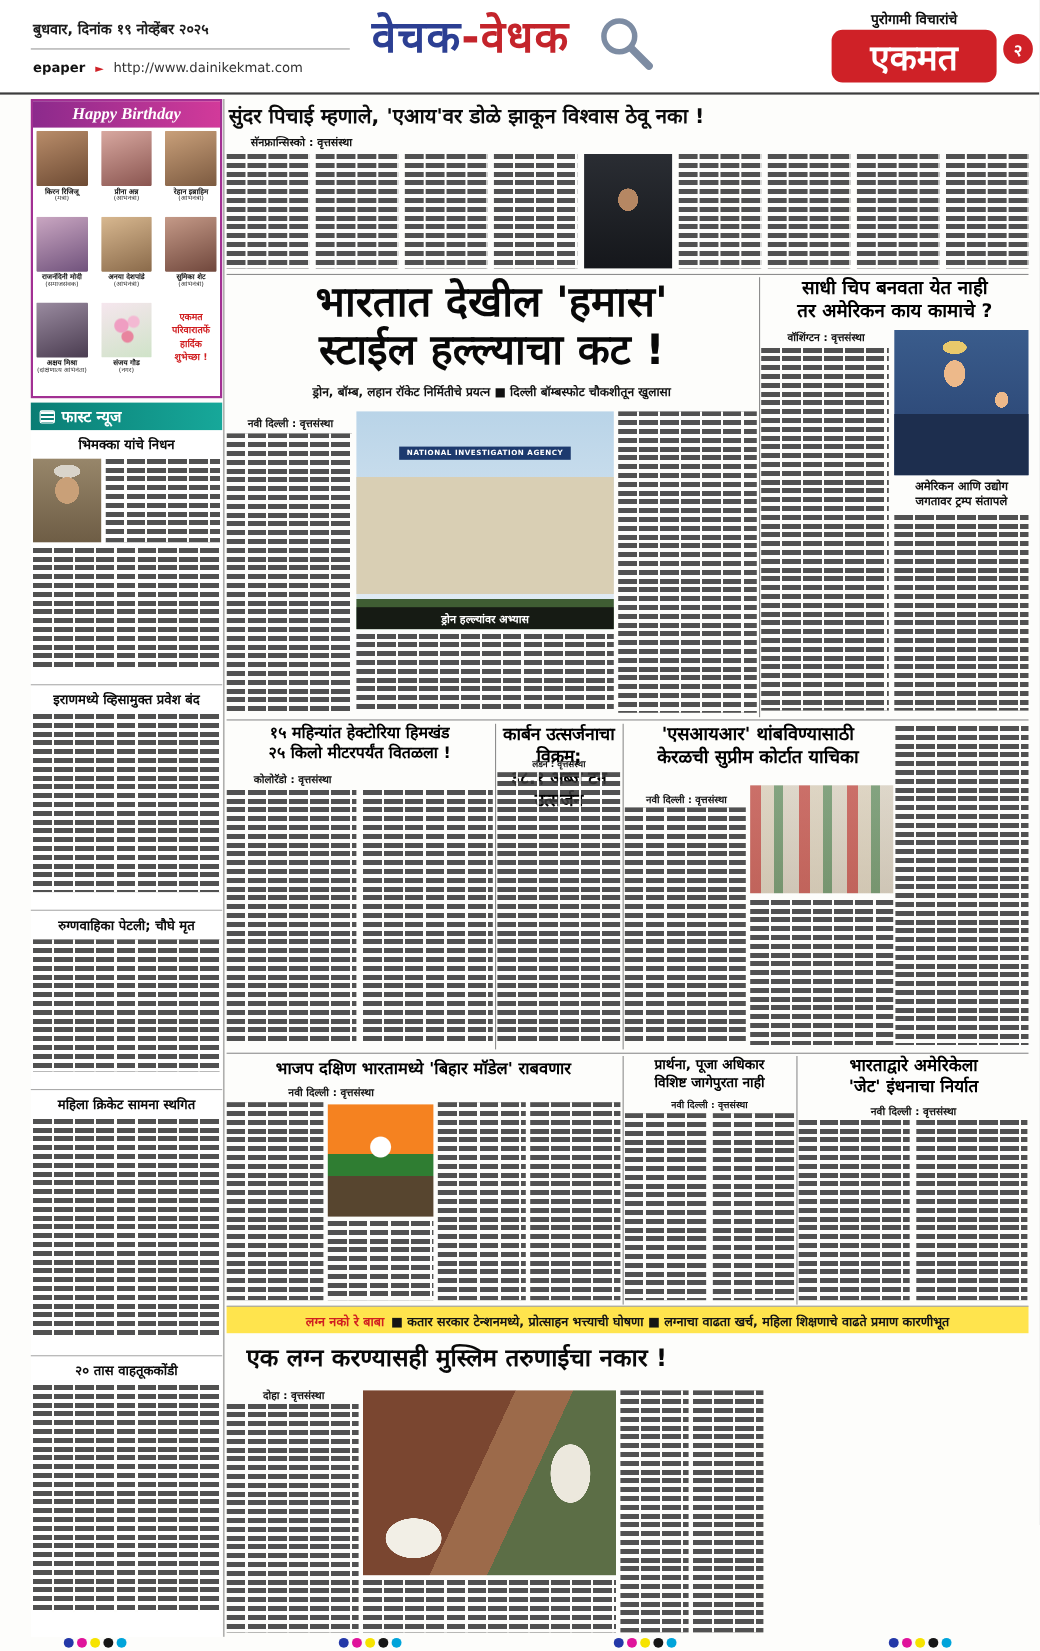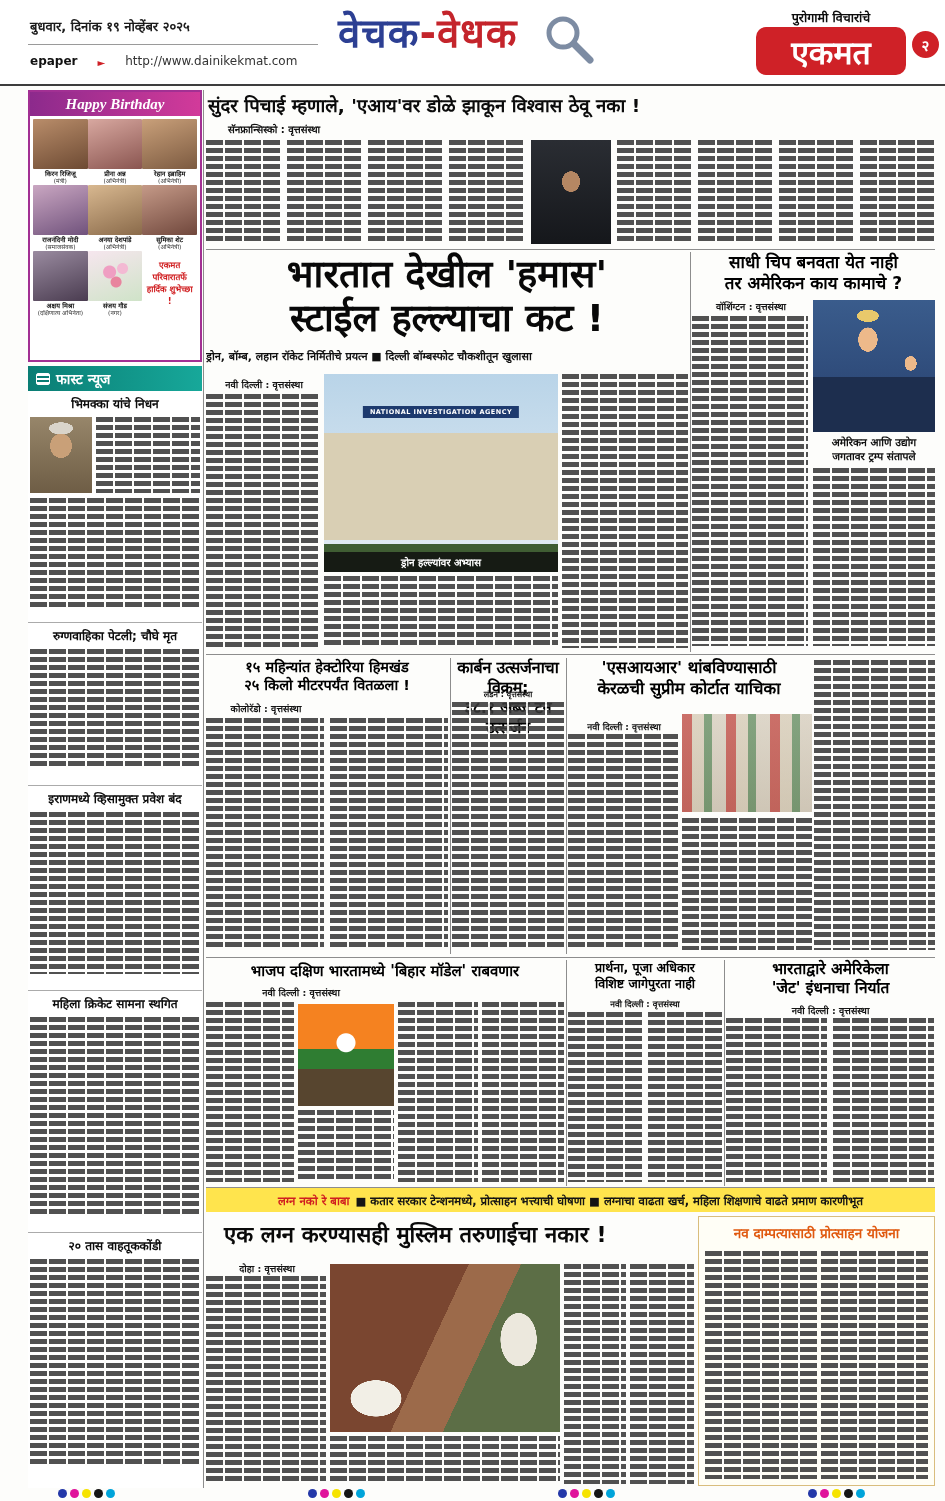--- a/index.html
+++ b/index.html
@@ -10,39 +10,39 @@
   .txt{position:absolute;opacity:.88;background-image:
        repeating-linear-gradient(to right, rgba(253,253,251,0) 0 17px, #fdfdfb 17px 19px),
        repeating-linear-gradient(to bottom, #3a3a3a 0 4.6px, rgba(0,0,0,0) 4.6px 8px)}
   .hline{position:absolute;height:1px;background:#8d8d8d}
   .vline{position:absolute;width:1px;background:#8d8d8d}
 
   
   .topbar{position:absolute;left:0;top:0;width:945px;height:86px;background:#fff;border-bottom:2px solid #3d3d3d}
   .hdr-date{position:absolute;left:30px;top:17px;font-size:13px;font-weight:bold;color:#1b1b1b}
   .hdr-underline{position:absolute;left:28px;top:44px;width:290px;height:1px;background:#9a9a9a}
-  .hdr-epaper{position:absolute;left:30px;top:54px;font-size:12px;display:flex;align-items:flex-end;gap:20px}
+  .hdr-epaper{position:absolute;left:30px;top:54px;font-size:12px;display:flex;align-items:flex-end;gap:9px}
   .ep-label{font-weight:bold;color:#111}
   .ep-arrow{color:#cf2127;font-size:10px;line-height:1}
   .ep-url{color:#333}
   .masthead{position:absolute;left:338px;top:4px;font-size:40px;font-weight:800;letter-spacing:1px;white-space:nowrap}
   .mh-left{color:#2c3f93}
   .mh-sep,.mh-right{color:#c4242b}
   .mag{position:absolute;left:542px;top:12px}
   .brand-tag{position:absolute;left:756px;top:9px;width:150px;text-align:center;font-size:12.5px;font-weight:bold;color:#0d0d0d}
   .brand-logo{position:absolute;left:756px;top:27px;width:150px;height:48px;background:#cf2127;border-radius:10px;
               color:#fff;font-size:32px;font-weight:800;display:flex;align-items:center;justify-content:center}
   .pageno{position:absolute;left:912px;top:31px;width:27px;height:27px;border-radius:50%;background:#cf2127;color:#fff;
           font-size:15px;font-weight:bold;display:flex;align-items:center;justify-content:center}
 
   
   .birthday{position:absolute;left:28px;top:90px;width:174px;height:272px;border:2px solid #a23093;background:#fff}
   .bd-head{height:24px;background:linear-gradient(90deg,#8c2a8c,#d23a9a);color:#fff;font-family:"Liberation Serif",serif;
            font-style:italic;font-weight:bold;font-size:15px;display:flex;align-items:center;justify-content:center}
-  .bd-grid{display:grid;grid-template-columns:repeat(3,1fr);gap:0;padding:3px}
+  .bd-grid{display:grid;grid-template-columns:repeat(3,1fr);gap:12px;padding:3px}
   .bd-cell{text-align:center;overflow:hidden}
   .bd-photo{height:50px;border-radius:1px}
   .bd-name{font-size:6.5px;font-weight:bold;line-height:1.25;margin-top:1px;white-space:nowrap;overflow:hidden}
   .bd-role{font-size:6px;color:#333;line-height:1.15;white-space:nowrap;overflow:hidden}
   .bd-wish{display:flex;align-items:center;justify-content:center;font-size:8.5px;font-weight:bold;color:#d01e20;
            text-align:center;line-height:1.4;padding:2px}
   .pp1{background:linear-gradient(160deg,#b98d6a,#6d4a33)} .pp2{background:linear-gradient(160deg,#d8a8a0,#8a5550)}
   .pp3{background:linear-gradient(160deg,#c9a07a,#7c5a40)} .pp4{background:linear-gradient(160deg,#caa7c2,#70527c)}
   .pp5{background:linear-gradient(160deg,#d8b890,#8a6a4a)} .pp6{background:linear-gradient(160deg,#c59a88,#70473c)}
   .pp7{background:linear-gradient(160deg,#9a8ba0,#4a3c50)}
@@ -79,21 +79,21 @@
   .pichai-cols{position:absolute;left:0;top:50px;width:729px;height:104px;display:flex;gap:6px}
   .pichai-cols .fcol{position:relative;flex:1}
   .pichai-cols .fcol .txt{left:0;top:0;right:0;bottom:0}
   .pichai-photo{width:80px;height:104px;flex:none;
         background:radial-gradient(ellipse 15px 17px at 50% 40%,#b58763 60%,transparent 61%),
                    linear-gradient(#2a2d33,#15171b)}
 
   
   .art-hamas{position:absolute;left:206px;top:252px;width:482px;height:400px}
   .hamas-h{position:absolute;left:0;top:0;width:100%;text-align:center;font-size:38px;font-weight:900;line-height:1.16;color:#080808}
-  .hamas-sub{position:absolute;left:0;top:96px;width:100%;text-align:left;font-size:11px;font-weight:bold;white-space:nowrap;overflow:hidden}
+  .hamas-sub{position:absolute;left:0;top:96px;width:100%;text-align:center;font-size:11px;font-weight:bold;white-space:nowrap;overflow:hidden}
   .hamas-body{position:absolute;left:0;top:122px;width:482px;height:276px}
   .hamas-byline{left:0;top:4px;width:116px}
   .hamas-photo{position:absolute;left:118px;top:0;width:234px;height:198px;overflow:hidden;
         background-image:linear-gradient(180deg,rgba(0,0,0,0) 0 86%,#3f5d33 86%),
                          linear-gradient(180deg,rgba(0,0,0,0) 0 30%,#d9cfb4 30% 84%,rgba(0,0,0,0) 84%),
                          linear-gradient(180deg,#b9d4e8,#e6eef5)}
   .nia-sign{position:absolute;left:50%;top:16%;transform:translateX(-50%);background:#1d3a6e;color:#fff;
             font-size:6.5px;font-weight:bold;letter-spacing:.5px;padding:2px 7px;white-space:nowrap}
   .photo-cap{position:absolute;left:0;bottom:0;width:100%;height:20px;background:rgba(15,15,15,.85);color:#fff;
              font-size:10px;font-weight:bold;display:flex;align-items:center;justify-content:center}
@@ -251,30 +251,30 @@
         <div class="fn-photo"></div>
         <div class="fn-rowtxt">
             <div class="txt"></div>
           </div>
       </div>
       <div class="fnb" style="height:110px">
           <div class="txt" style="left:0;top:0;right:0;bottom:0"></div>
         </div>
     </div>
 
+    <div class="fn-item" style="height:205px">
+      <div class="fn-title">इराणमध्ये व्हिसामुक्त प्रवेश बंद</div>
+      <div class="fnb" style="height:162px">
+          <div class="txt" style="left:0;top:0;right:0;bottom:0"></div>
+        </div>
+    </div>
+
     <div class="fn-item" style="height:163px">
       <div class="fn-title">रुग्णवाहिका पेटली; चौघे मृत</div>
       <div class="fnb" style="height:120px">
-          <div class="txt" style="left:0;top:0;right:0;bottom:0"></div>
-        </div>
-    </div>
-
-    <div class="fn-item" style="height:205px">
-      <div class="fn-title">इराणमध्ये व्हिसामुक्त प्रवेश बंद</div>
-      <div class="fnb" style="height:162px">
           <div class="txt" style="left:0;top:0;right:0;bottom:0"></div>
         </div>
     </div>
 
     <div class="fn-item" style="height:242px">
       <div class="fn-title">महिला क्रिकेट सामना स्थगित</div>
       <div class="fnb" style="height:199px">
           <div class="txt" style="left:0;top:0;right:0;bottom:0"></div>
         </div>
     </div>
@@ -430,25 +430,20 @@
   </div>
 
   <article class="art-marriage">
     <div class="mar-h">एक लग्न करण्यासही मुस्लिम तरुणाईचा नकार !</div>
     <div class="byline mar-byline">दोहा : वृत्तसंस्था</div>
     <div class="txt" style="left:0;top:60px;width:120px;height:208px"></div>
     <div class="mar-photo"></div>
     <div class="txt" style="left:124px;top:220px;width:230px;height:48px"></div>
     <div class="txt" style="left:358px;top:48px;width:62px;height:220px"></div>
     <div class="txt" style="left:424px;top:48px;width:64px;height:220px"></div>
-    <div class="mar-box">
-      <div class="box-title">नव दाम्पत्यासाठी प्रोत्साहन योजना</div>
-      <div class="txt" style="left:6px;top:34px;width:112px;height:228px"></div>
-      <div class="txt" style="left:122px;top:34px;width:107px;height:228px"></div>
-    </div>
   </article>
 
   <div class="reg" style="left:58px;top:1489px">
     <span class="dot dc1"></span>
       <span class="dot dc2"></span>
       <span class="dot dc3"></span>
       <span class="dot dc4"></span>
       <span class="dot dc5"></span>
   </div>
   <div class="reg" style="left:308px;top:1489px">

